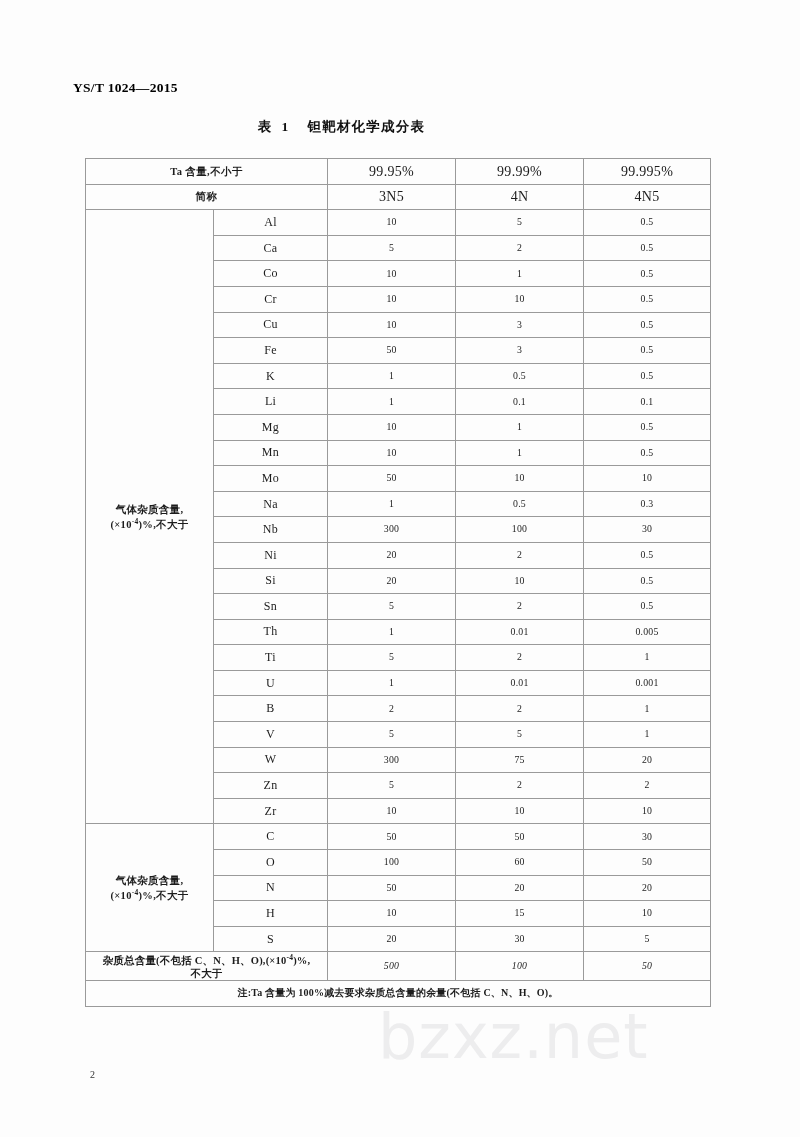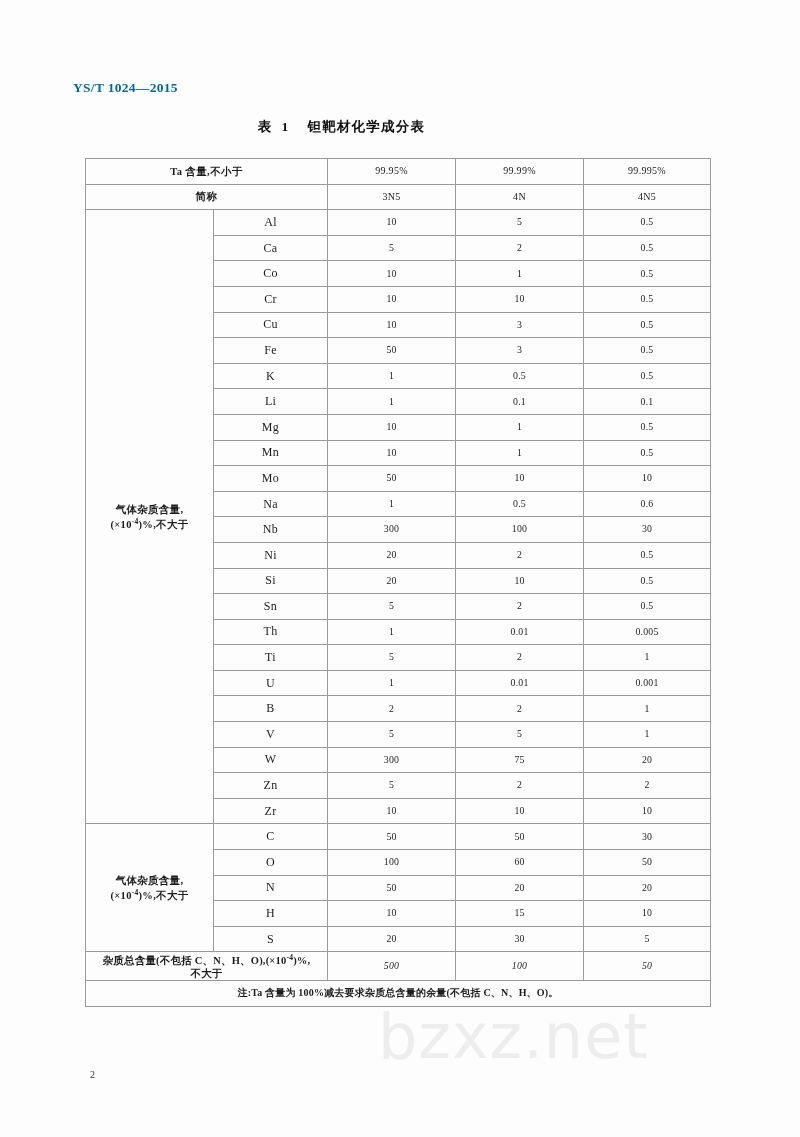--- a/index.html
+++ b/index.html
@@ -40,21 +40,21 @@
 
   
   .doc-header {
     position: absolute;
     left: 73px;
     top: 80px;
     font-family: "Liberation Serif", serif;
     font-weight: bold;
     font-size: 13.5px;
     letter-spacing: 0.3px;
-    color: #0369a1;
+    color: #000000;
     z-index: 2;
   }
 
   
   .table-caption {
     position: absolute;
     left: 0;
     top: 118px;
     width: 683px;
     text-align: center;
@@ -106,21 +106,21 @@
     line-height: 1.75;
     letter-spacing: 0.3px;
     font-weight: bold;
   }
   td.hdr-label {
     font-size: 10.5px;
     letter-spacing: 0.4px;
     font-weight: bold;
   }
   td.grade {
-    font-size: 10px;
+    font-size: 14px;
     letter-spacing: 0.3px;
   }
   td.elem {
     font-size: 12px;
     letter-spacing: 0.3px;
   }
   td.val {
     font-size: 9.8px;
     letter-spacing: 0.2px;
   }
@@ -261,21 +261,21 @@
         <tr>
             <td class="elem sep-right">Mo</td>
             <td class="val">50</td>
             <td class="val">10</td>
             <td class="val">10</td>
           </tr>
         <tr>
             <td class="elem sep-right">Na</td>
             <td class="val">1</td>
             <td class="val">0.5</td>
-            <td class="val">0.6</td>
+            <td class="val">0.3</td>
           </tr>
         <tr>
             <td class="elem sep-right">Nb</td>
             <td class="val">300</td>
             <td class="val">100</td>
             <td class="val">30</td>
           </tr>
         <tr>
             <td class="elem sep-right">Ni</td>
             <td class="val">20</td>

